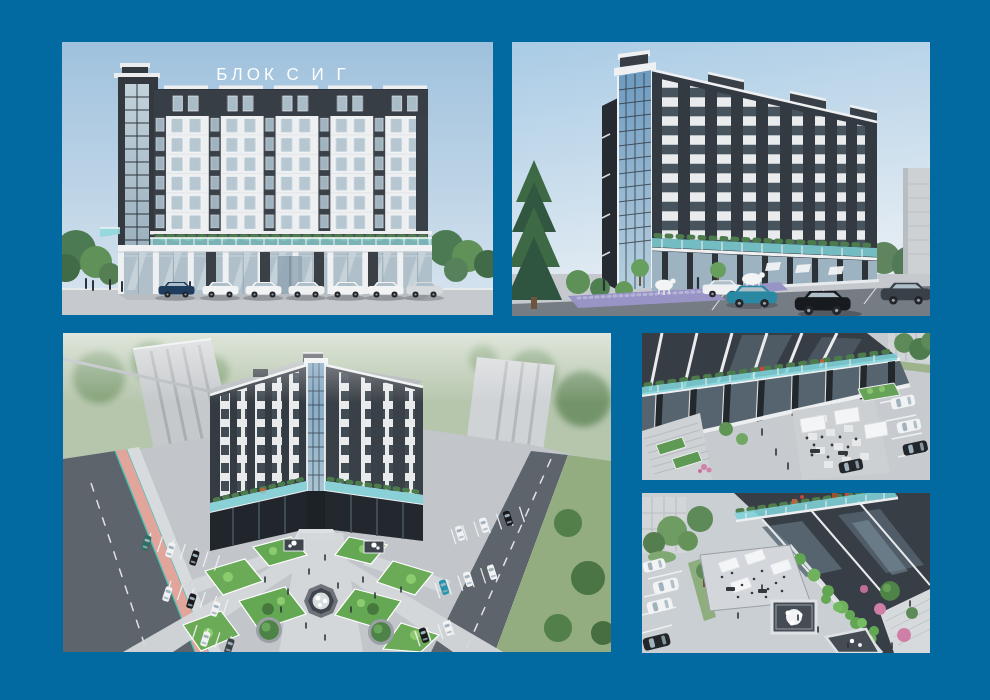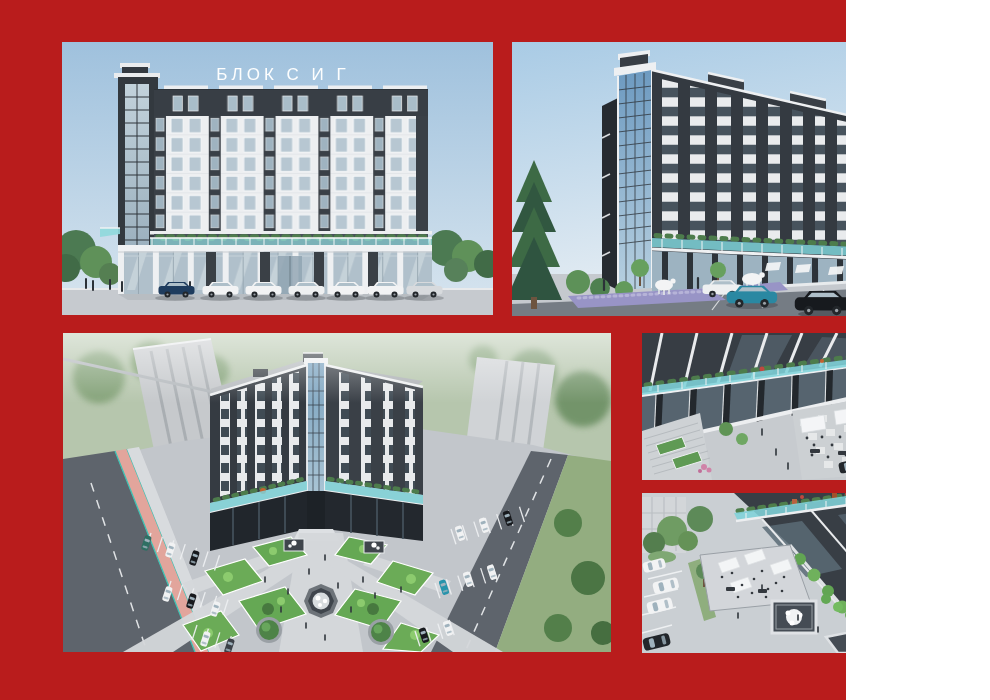--- a/index.html
+++ b/index.html
@@ -1,16 +1,16 @@
 <!DOCTYPE html>
 <html><head>
 <meta charset="utf-8">
 <style>
   html,body{margin:0;padding:0;background:#ffffff;}
-  .sheet{position:relative;width:846px;height:700px;background:#b91c1c;overflow:hidden;
+  .sheet{position:relative;width:990px;height:700px;background:#0369a1;overflow:hidden;
          font-family:"Liberation Sans",sans-serif;}
   .panel{position:absolute;margin:0;padding:0;}
   .panel svg{display:block;width:100%;height:100%;}
   #p-front{left:62px;top:42px;width:431px;height:273px;}
   #p-persp{left:512px;top:42px;width:418px;height:274px;}
   #p-aerial{left:63px;top:333px;width:548px;height:319px;}
   #p-terrace{left:642px;top:333px;width:288px;height:147px;}
   #p-plaza{left:642px;top:493px;width:288px;height:160px;}
   .title-text{font-family:"Liberation Sans",sans-serif;font-weight:400;letter-spacing:4px;}
 </style>

